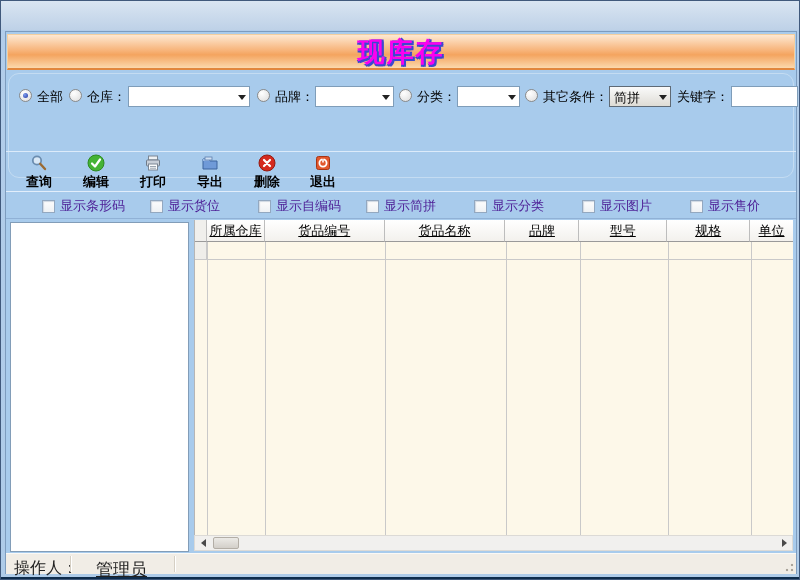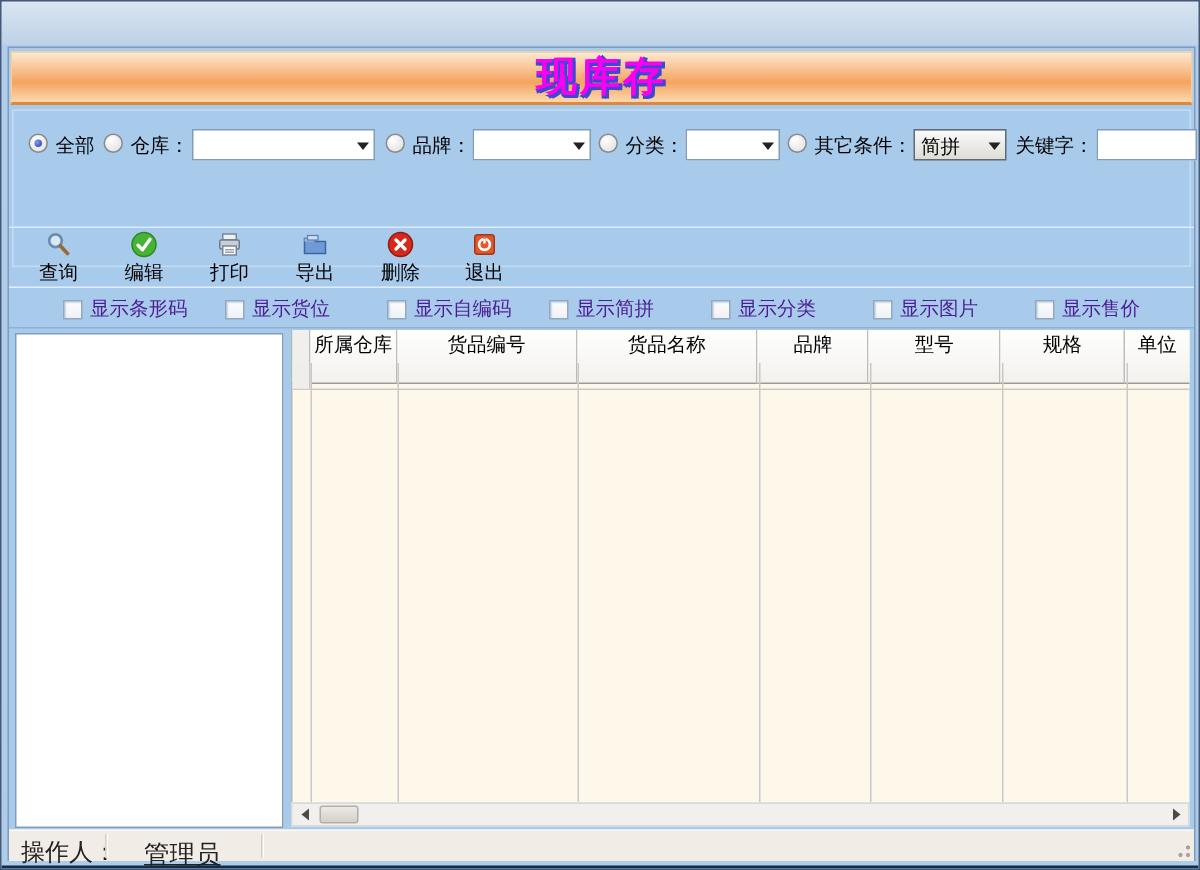--- a/index.html
+++ b/index.html
@@ -31,57 +31,57 @@
   .client{position:absolute;left:4px;top:30px;width:792px;height:543px;background:#a8cbec;border:1px solid #7d9cbe;}
 
   
   .banner{position:absolute;left:1px;top:2px;width:788px;height:36px;
     background:linear-gradient(#fde8d2,#f7b277 48%,#f4a45f 60%,#fbd9ad);
     border:1px solid #f3cf9f;border-bottom:2px solid #e1873e;text-align:center;}
   .banner-title{font-size:27px;font-weight:bold;color:#fb00f0;line-height:34px;letter-spacing:2px;
     text-shadow:2px 0 0 #3c49cf,0 2px 0 #3c49cf,2px 2px 0 #3c49cf;}
 
   
-  .filter-panel{position:absolute;left:2px;top:41px;width:786px;height:105px;border:1px solid #c4dcf2;border-radius:0;}
+  .filter-panel{position:absolute;left:2px;top:41px;width:786px;height:105px;border:1px solid #c4dcf2;border-radius:11px;}
   .f-row1{position:absolute;left:0;top:12px;width:100%;height:22px;}
   .f-row2{position:absolute;left:0;top:45px;width:100%;height:22px;}
   .radio{position:absolute;top:3px;width:13px;height:13px;border:1px solid #8a8a8a;border-radius:50%;
     background:radial-gradient(circle at 35% 30%,#ffffff,#dcdcdc);}
   .radio.checked::after{content:"";position:absolute;left:3px;top:3px;width:5px;height:5px;border-radius:50%;
     background:radial-gradient(circle at 35% 35%,#7f9ff0,#20349e);}
   .f-label{position:absolute;top:2px;font-size:13px;color:#000;white-space:nowrap;}
   .combo{position:absolute;top:0;height:21px;background:#fff;border:1px solid #7f9db9;}
   .combo .arrow{position:absolute;right:3px;top:8px;width:0;height:0;border-left:4px solid transparent;
     border-right:4px solid transparent;border-top:5px solid #222;}
   .combo-gray{background:linear-gradient(#fafafa,#dedcd5);border:1px solid #5f6a75;text-align:center;}
   .combo-gray .val{position:absolute;left:4px;top:2px;font-size:13px;color:#000;}
   .textbox{position:absolute;top:0;height:21px;background:#fff;border:1px solid #7f9db9;font-size:12px;padding:2px 3px;}
   .hint-text{position:absolute;left:99px;top:2px;font-size:13px;font-weight:bold;color:#ee0000;white-space:nowrap;}
 
   
   .toolbar{position:absolute;left:0;top:119px;width:790px;height:40px;border-top:1px solid #dcebfa;}
   .tool-btn{position:absolute;top:2px;width:50px;height:37px;display:flex;flex-direction:column;align-items:center;cursor:default;}
   .tool-btn .ticon{width:18px;height:18px;}
-  .tool-btn .tlabel{font-size:13px;color:#000;margin-top:1px;}
+  .tool-btn .tlabel{font-size:13px;color:#000;margin-top:1px;font-weight:bold;}
 
   
   .check-row{position:absolute;left:0;top:159px;width:790px;height:28px;border-top:1px solid #e2eefb;border-bottom:1px solid #90b1d6;}
   .cb-item{position:absolute;top:5px;display:flex;align-items:center;}
   .checkbox{width:13px;height:13px;border:1px solid #93a8c0;background:linear-gradient(#fdfdfd,#eef1f4);
     box-shadow:inset 1px 1px 1px #cfd8e2;margin-right:5px;}
   .cb-label{font-size:13px;color:#4c1d95;white-space:nowrap;}
 
   
   .tree-panel{position:absolute;left:4px;top:190px;width:179px;height:330px;background:#fff;border:1px solid #829db8;}
 
   
   .grid{position:absolute;left:188px;top:188px;width:599px;height:315px;background:#fdf8e9;border-left:1px solid #b5b5b5;}
   .grid-header{position:absolute;left:0;top:0;width:100%;height:22px;display:flex;}
-  .gh-cell{height:36px;background:linear-gradient(#ffffff,#f3f1ed);border-right:1px solid #bdbdbd;border-bottom:1px solid #9a9a9a;
-    font-size:13px;color:#000;text-align:center;line-height:21px;overflow:hidden;white-space:nowrap;}
+  .gh-cell{height:22px;background:linear-gradient(#ffffff,#f3f1ed);border-right:1px solid #bdbdbd;border-bottom:1px solid #9a9a9a;
+    font-size:13px;color:#000;text-align:center;line-height:21px;overflow:hidden;white-space:nowrap;text-decoration:underline;}
   .gh-ind{background:#f0efec;}
   .grid-body{position:absolute;left:0;top:22px;width:100%;bottom:0;}
   .col-line{position:absolute;top:0;bottom:0;width:1px;background:#c9c9c9;}
   .first-row{position:absolute;left:0;top:0;width:100%;height:18px;border-bottom:1px solid #c9c9c9;}
   .first-row .row-ind{position:absolute;left:0;top:0;width:12px;height:17px;background:#efeeea;border-right:1px solid #c9c9c9;}
 
   
   .hscroll{position:absolute;left:188px;top:503px;width:599px;height:16px;background:#f1f0ee;border:1px solid #dcdad6;}
   .hs-arrow{position:absolute;top:0;width:16px;height:14px;display:flex;align-items:center;justify-content:center;}
   .hs-left{left:0;}

